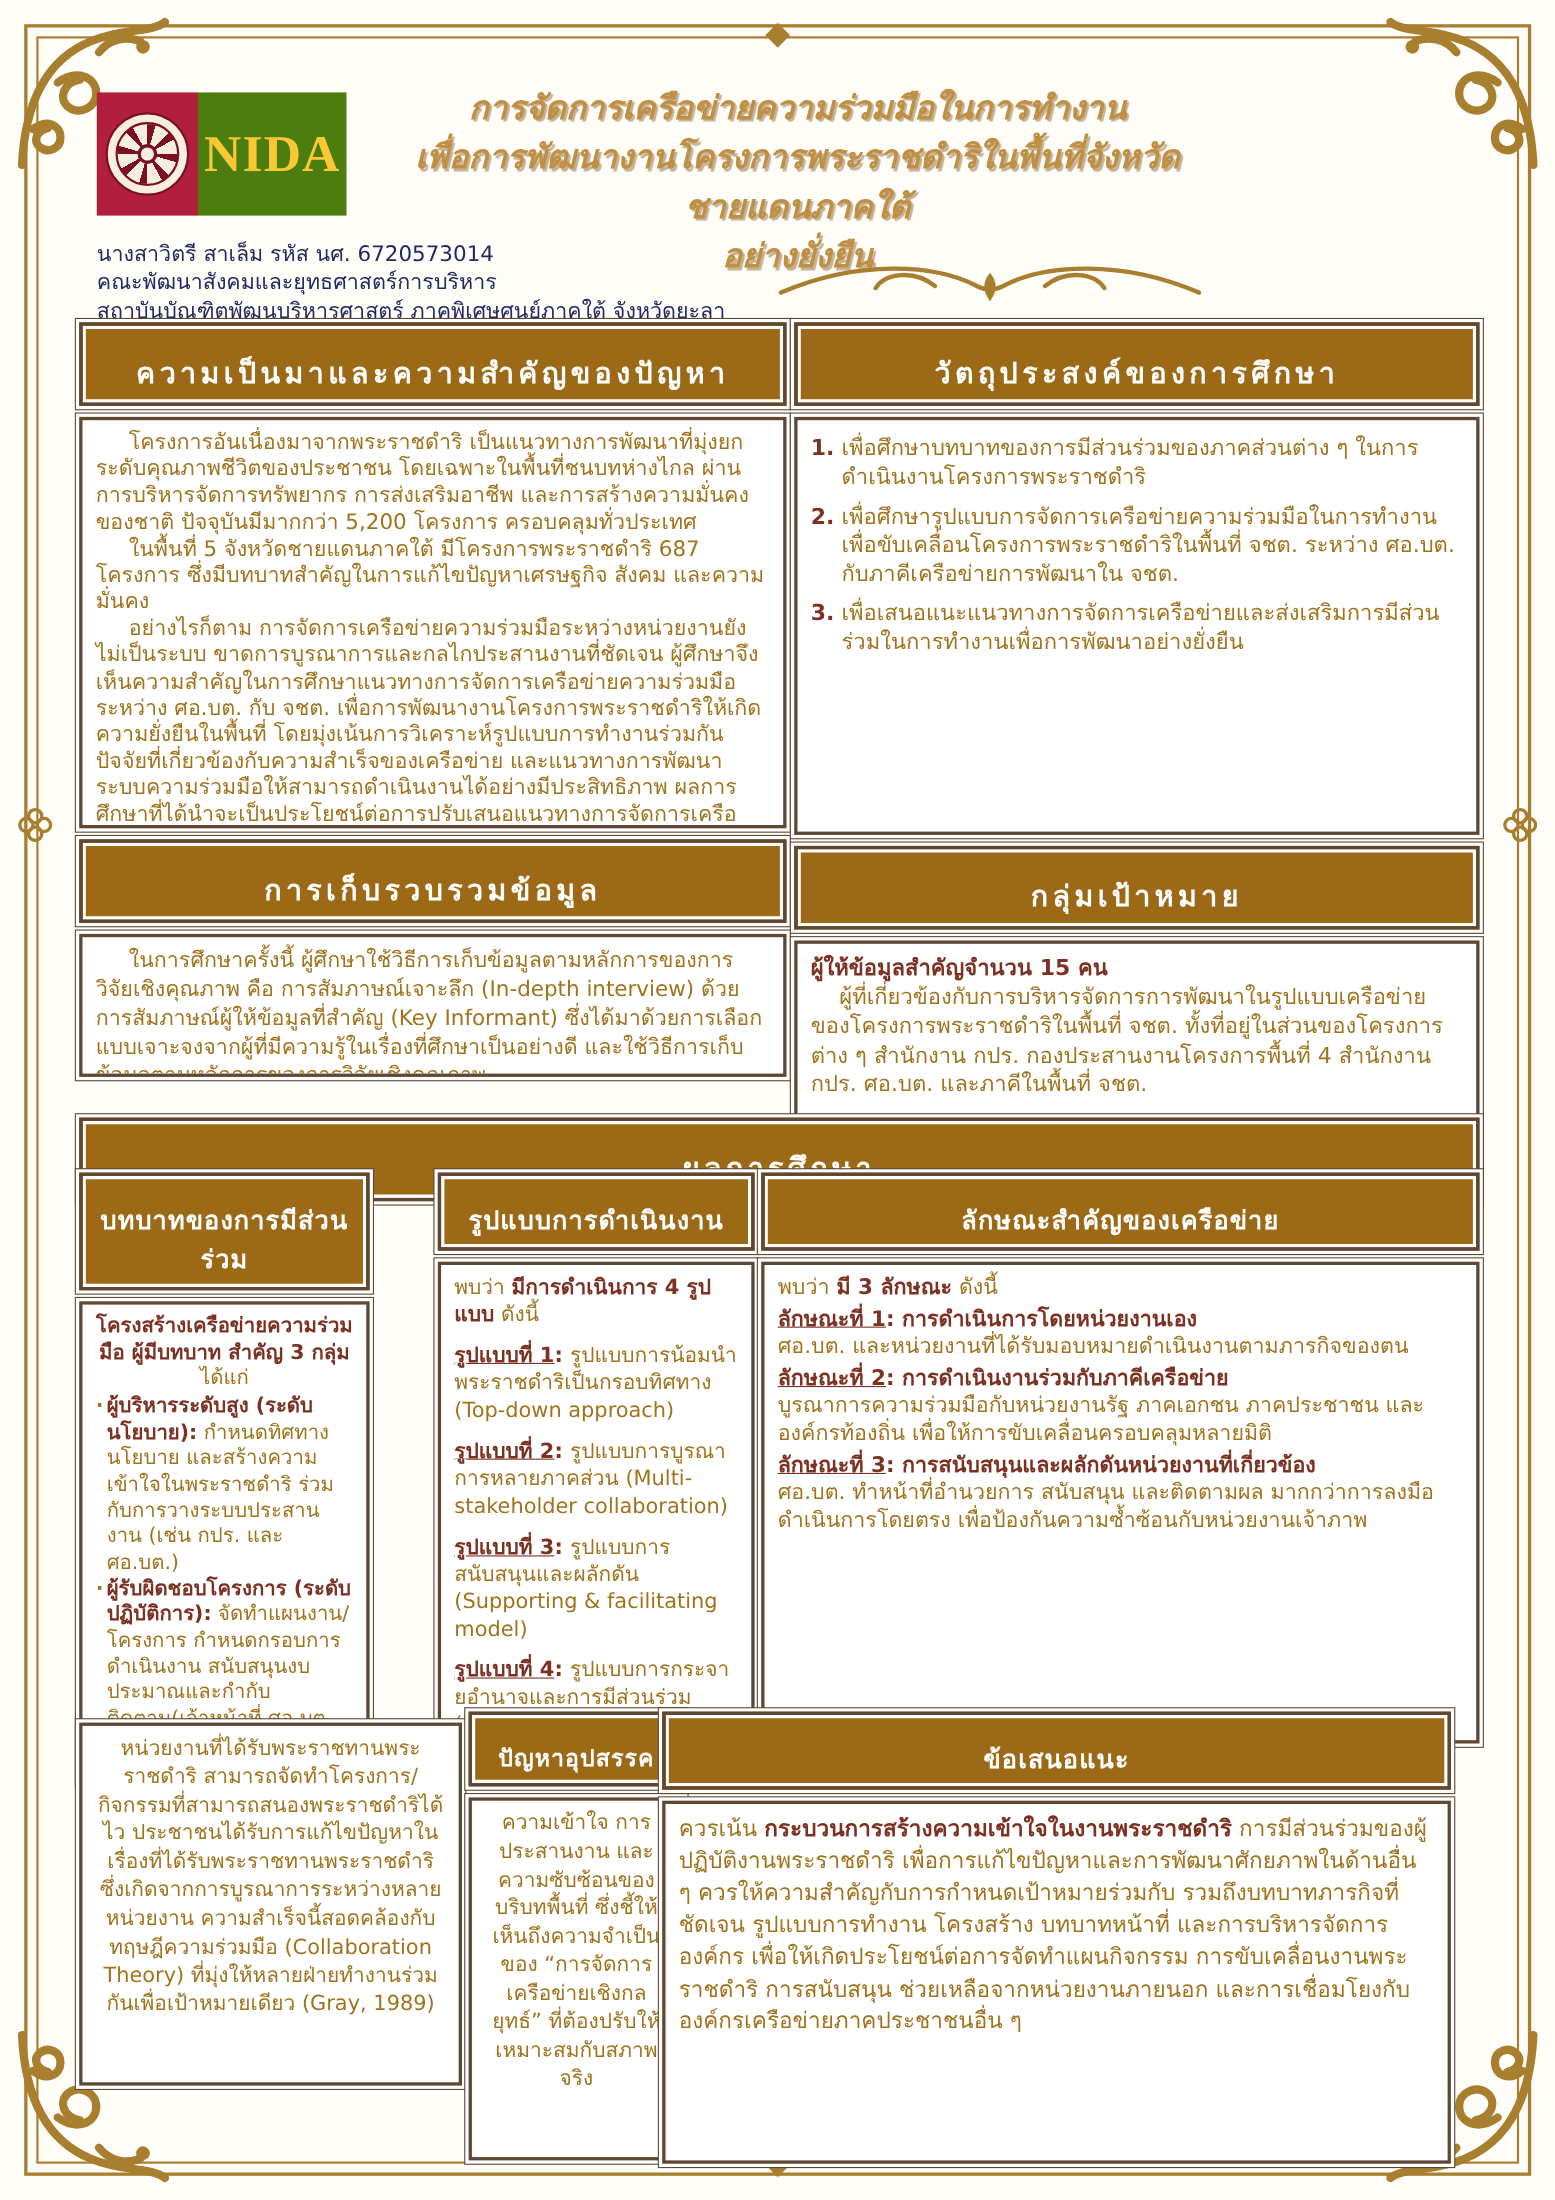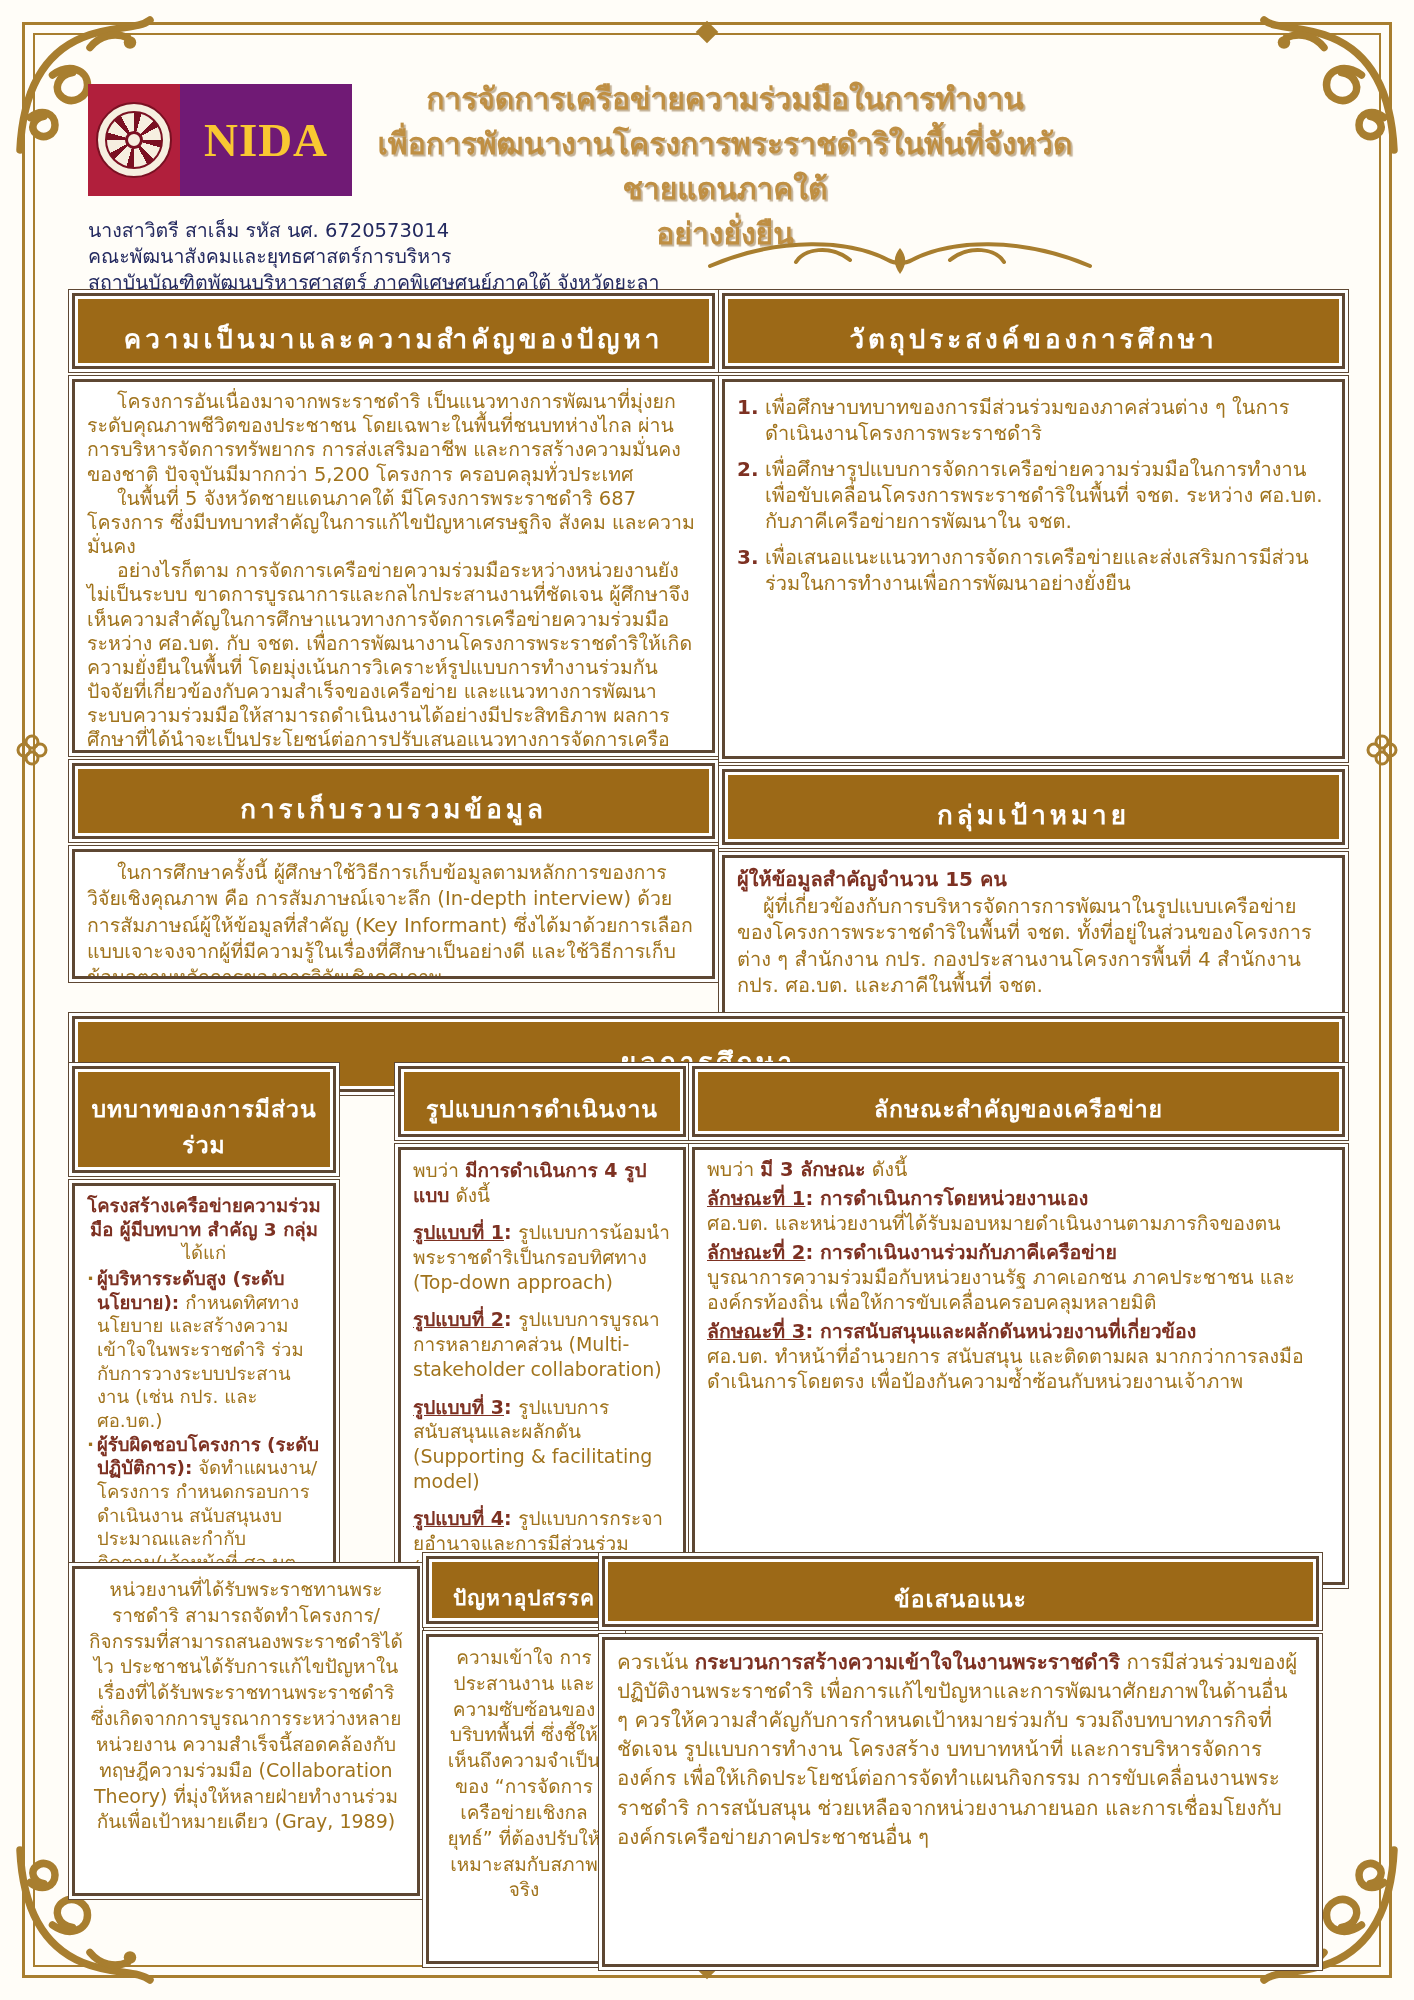--- a/index.html
+++ b/index.html
@@ -25,28 +25,28 @@
   .diamond{position:absolute;width:16px;height:16px;background:var(--gold);transform:rotate(45deg)}
   .d-top{left:699px;top:24px}
   .d-bottom{left:699px;bottom:24px}
   .edge-medallion{position:absolute;width:40px;height:40px}
   .em-left{left:12px;top:730px}
   .em-right{right:12px;top:730px}
 
   
   .logo{position:absolute;left:88px;top:84px;display:flex;height:112px}
   .logo-red{width:92px;background:#b11f3c;display:grid;place-items:center}
-  .logo-navy{width:172px;background:#701a75;display:grid;place-items:center}
+  .logo-navy{width:135px;background:#4d7c0f;display:grid;place-items:center}
   .nida{color:#f9c832;font-family:"Liberation Serif",serif;font-weight:bold;font-size:47px;letter-spacing:1px}
   .emblem{width:76px;height:76px;border-radius:50%;background:#f6efe0;border:2px solid #7a1022;display:grid;place-items:center}
   .wheel{width:58px;height:58px;border-radius:50%;border:2px solid #7a1022;background:repeating-conic-gradient(#7a1022 0deg 16deg,#f6efe0 16deg 45deg);display:grid;place-items:center}
   .hub{width:18px;height:18px;border-radius:50%;background:#f6efe0;border:3px solid #7a1022}
 
   .poster-title{position:absolute;left:330px;top:76px;width:790px;text-align:center;
-    font-weight:bold;color:#bf8f43;font-size:30px;line-height:1.5;
+    font-style:italic;font-weight:bold;color:#bf8f43;font-size:30px;line-height:1.5;
     text-shadow:2px 2px 1px rgba(122,85,32,.45)}
   .title-divider{position:absolute;left:700px;top:224px;width:400px;height:64px}
 
   .author{position:absolute;left:88px;top:218px;color:var(--navy);font-size:19.5px;line-height:1.33;font-weight:500}
 
   
   .bar{background:var(--bar);border:3px solid var(--dark);
     box-shadow:0 0 0 3px #fff,0 0 0 4px var(--dark),inset 0 0 0 3px #fff;
     color:#fff;font-weight:bold;text-align:center;padding:22px 2px 7px}
   .bar.big{font-size:26px;letter-spacing:4px}

